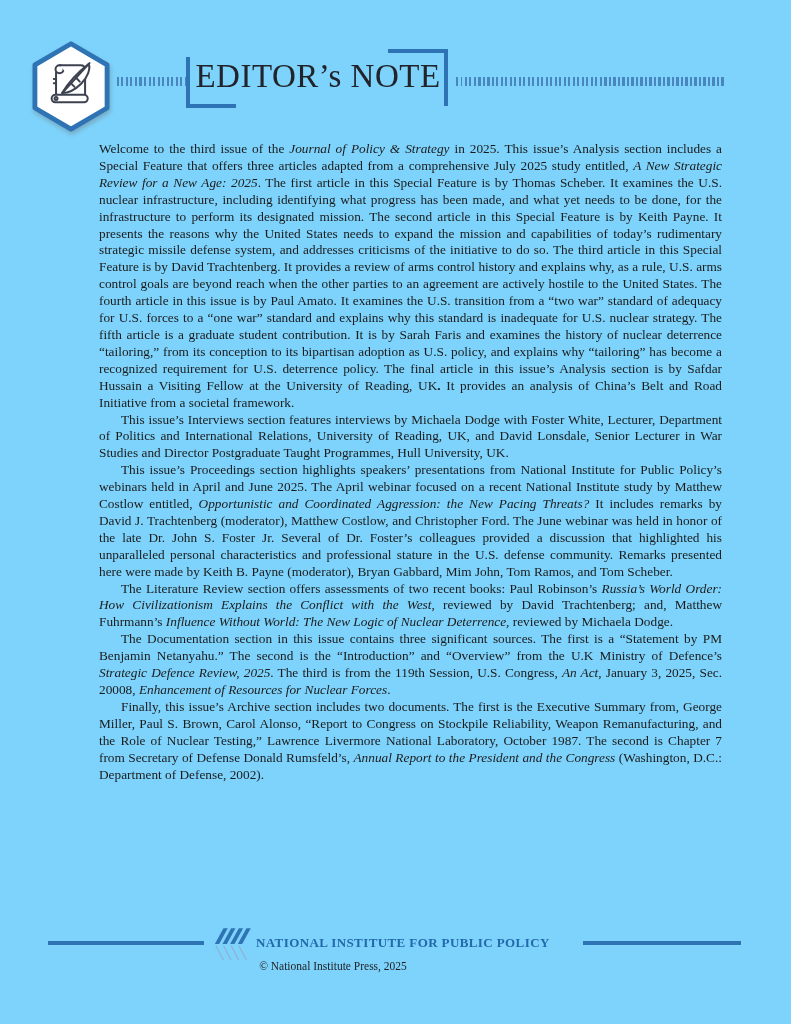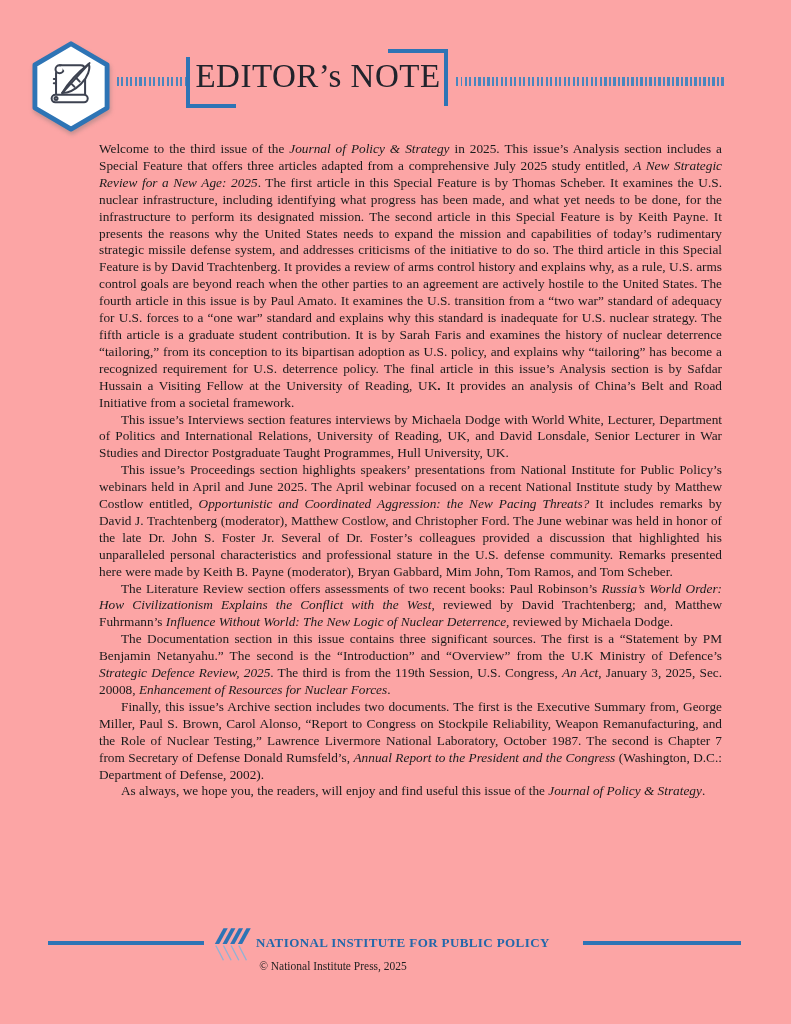--- a/index.html
+++ b/index.html
@@ -6,21 +6,21 @@
     --accent:#2e74b5;
     --dash:#4a86be;
     --ink:#1b1b1b;
     --title-ink:#22242c;
     --org:#2368aa;
   }
   html,body{margin:0;padding:0;background:#ffffff;}
   .page{
     position:relative;
     width:791px;height:1024px;
-    background:#fca5a5;
+    background:#7dd3fc;
     font-family:"Liberation Serif", serif;
     overflow:hidden;
   }
   
   .hex-badge{position:absolute;left:27px;top:36px;width:88px;height:100px;
     filter:drop-shadow(1px 3px 2px rgba(110,110,110,.4));}
   .hex-badge svg{width:100%;height:100%;}
   .dash-run{position:absolute;top:77px;height:9px;
     background:repeating-linear-gradient(90deg,var(--dash) 0 2px,transparent 2px 4.5px);}
   .dash-left{left:117px;width:70px;}
@@ -90,26 +90,25 @@
   </div>
 
   <div class="dash-run dash-left"></div>
   <span class="bracket bracket-left"></span>
   <h1 class="title">EDITOR’s NOTE</h1>
   <span class="bracket bracket-right"></span>
   <div class="dash-run dash-right"></div>
 
   <main class="body-text">
       <p>Welcome to the third issue of the <em>Journal of Policy &amp; Strategy</em> in 2025. This issue’s Analysis section includes a Special Feature that offers three articles adapted from a comprehensive July 2025 study entitled, <em>A New Strategic Review for a New Age: 2025</em>. The first article in this Special Feature is by Thomas Scheber. It examines the U.S. nuclear infrastructure, including identifying what progress has been made, and what yet needs to be done, for the infrastructure to perform its designated mission. The second article in this Special Feature is by Keith Payne. It presents the reasons why the United States needs to expand the mission and capabilities of today’s rudimentary strategic missile defense system, and addresses criticisms of the initiative to do so. The third article in this Special Feature is by David Trachtenberg. It provides a review of arms control history and explains why, as a rule, U.S. arms control goals are beyond reach when the other parties to an agreement are actively hostile to the United States. The fourth article in this issue is by Paul Amato. It examines the U.S. transition from a “two war” standard of adequacy for U.S. forces to a “one war” standard and explains why this standard is inadequate for U.S. nuclear strategy. The fifth article is a graduate student contribution. It is by Sarah Faris and examines the history of nuclear deterrence “tailoring,” from its conception to its bipartisan adoption as U.S. policy, and explains why “tailoring” has become a recognized requirement for U.S. deterrence policy. The final article in this issue’s Analysis section is by Safdar Hussain a Visiting Fellow at the University of Reading, UK<strong>.</strong> It provides an analysis of China’s Belt and Road Initiative from a societal framework.</p>
-      <p class="indent">This issue’s Interviews section features interviews by Michaela Dodge with World White, Lecturer, Department of Politics and International Relations, University of Reading, UK, and David Lonsdale, Senior Lecturer in War Studies and Director Postgraduate Taught Programmes, Hull University, UK.</p>
+      <p class="indent">This issue’s Interviews section features interviews by Michaela Dodge with Foster White, Lecturer, Department of Politics and International Relations, University of Reading, UK, and David Lonsdale, Senior Lecturer in War Studies and Director Postgraduate Taught Programmes, Hull University, UK.</p>
       <p class="indent">This issue’s Proceedings section highlights speakers’ presentations from National Institute for Public Policy’s webinars held in April and June 2025. The April webinar focused on a recent National Institute study by Matthew Costlow entitled, <em>Opportunistic and Coordinated Aggression: the New Pacing Threats?</em> It includes remarks by David J. Trachtenberg (moderator), Matthew Costlow, and Christopher Ford. The June webinar was held in honor of the late Dr. John S. Foster Jr. Several of Dr. Foster’s colleagues provided a discussion that highlighted his unparalleled personal characteristics and professional stature in the U.S. defense community. Remarks presented here were made by Keith B. Payne (moderator), Bryan Gabbard, Mim John, Tom Ramos, and Tom Scheber.</p>
       <p class="indent">The Literature Review section offers assessments of two recent books: Paul Robinson’s <em>Russia’s World Order: How Civilizationism Explains the Conflict with the West</em>, reviewed by David Trachtenberg; and, Matthew Fuhrmann’s <em>Influence Without World: The New Logic of Nuclear Deterrence,</em> reviewed by Michaela Dodge.</p>
       <p class="indent">The Documentation section in this issue contains three significant sources. The first is a “Statement by PM Benjamin Netanyahu.” The second is the “Introduction” and “Overview” from the U.K Ministry of Defence’s <em>Strategic Defence Review, 2025</em>. The third is from the 119th Session, U.S. Congress, <em>An Act</em>, January 3, 2025, Sec. 20008, <em>Enhancement of Resources for Nuclear Forces</em>.</p>
       <p class="indent">Finally, this issue’s Archive section includes two documents. The first is the Executive Summary from, George Miller, Paul S. Brown, Carol Alonso, “Report to Congress on Stockpile Reliability, Weapon Remanufacturing, and the Role of Nuclear Testing,” Lawrence Livermore National Laboratory, October 1987. The second is Chapter 7 from Secretary of Defense Donald Rumsfeld’s, <em>Annual Report to the President and the Congress</em> (Washington, D.C.: Department of Defense, 2002).</p>
-      <p class="indent">As always, we hope you, the readers, will enjoy and find useful this issue of the <em>Journal of Policy &amp; Strategy</em>.</p>
     </main>
 
   <div class="foot-rule left"></div>
   <div class="nipp-logo">
     <svg viewBox="0 0 48 40" aria-hidden="true">
       <g fill="#2e74b5">
         <polygon points="4,20 13,3.5 17.5,3.5 8.5,20"></polygon>
         <polygon points="12,20 21,3.5 25.5,3.5 16.5,20"></polygon>
         <polygon points="20,20 29,3.5 33.5,3.5 24.5,20"></polygon>
         <polygon points="28,20 37,3.5 41.5,3.5 32.5,20"></polygon>

